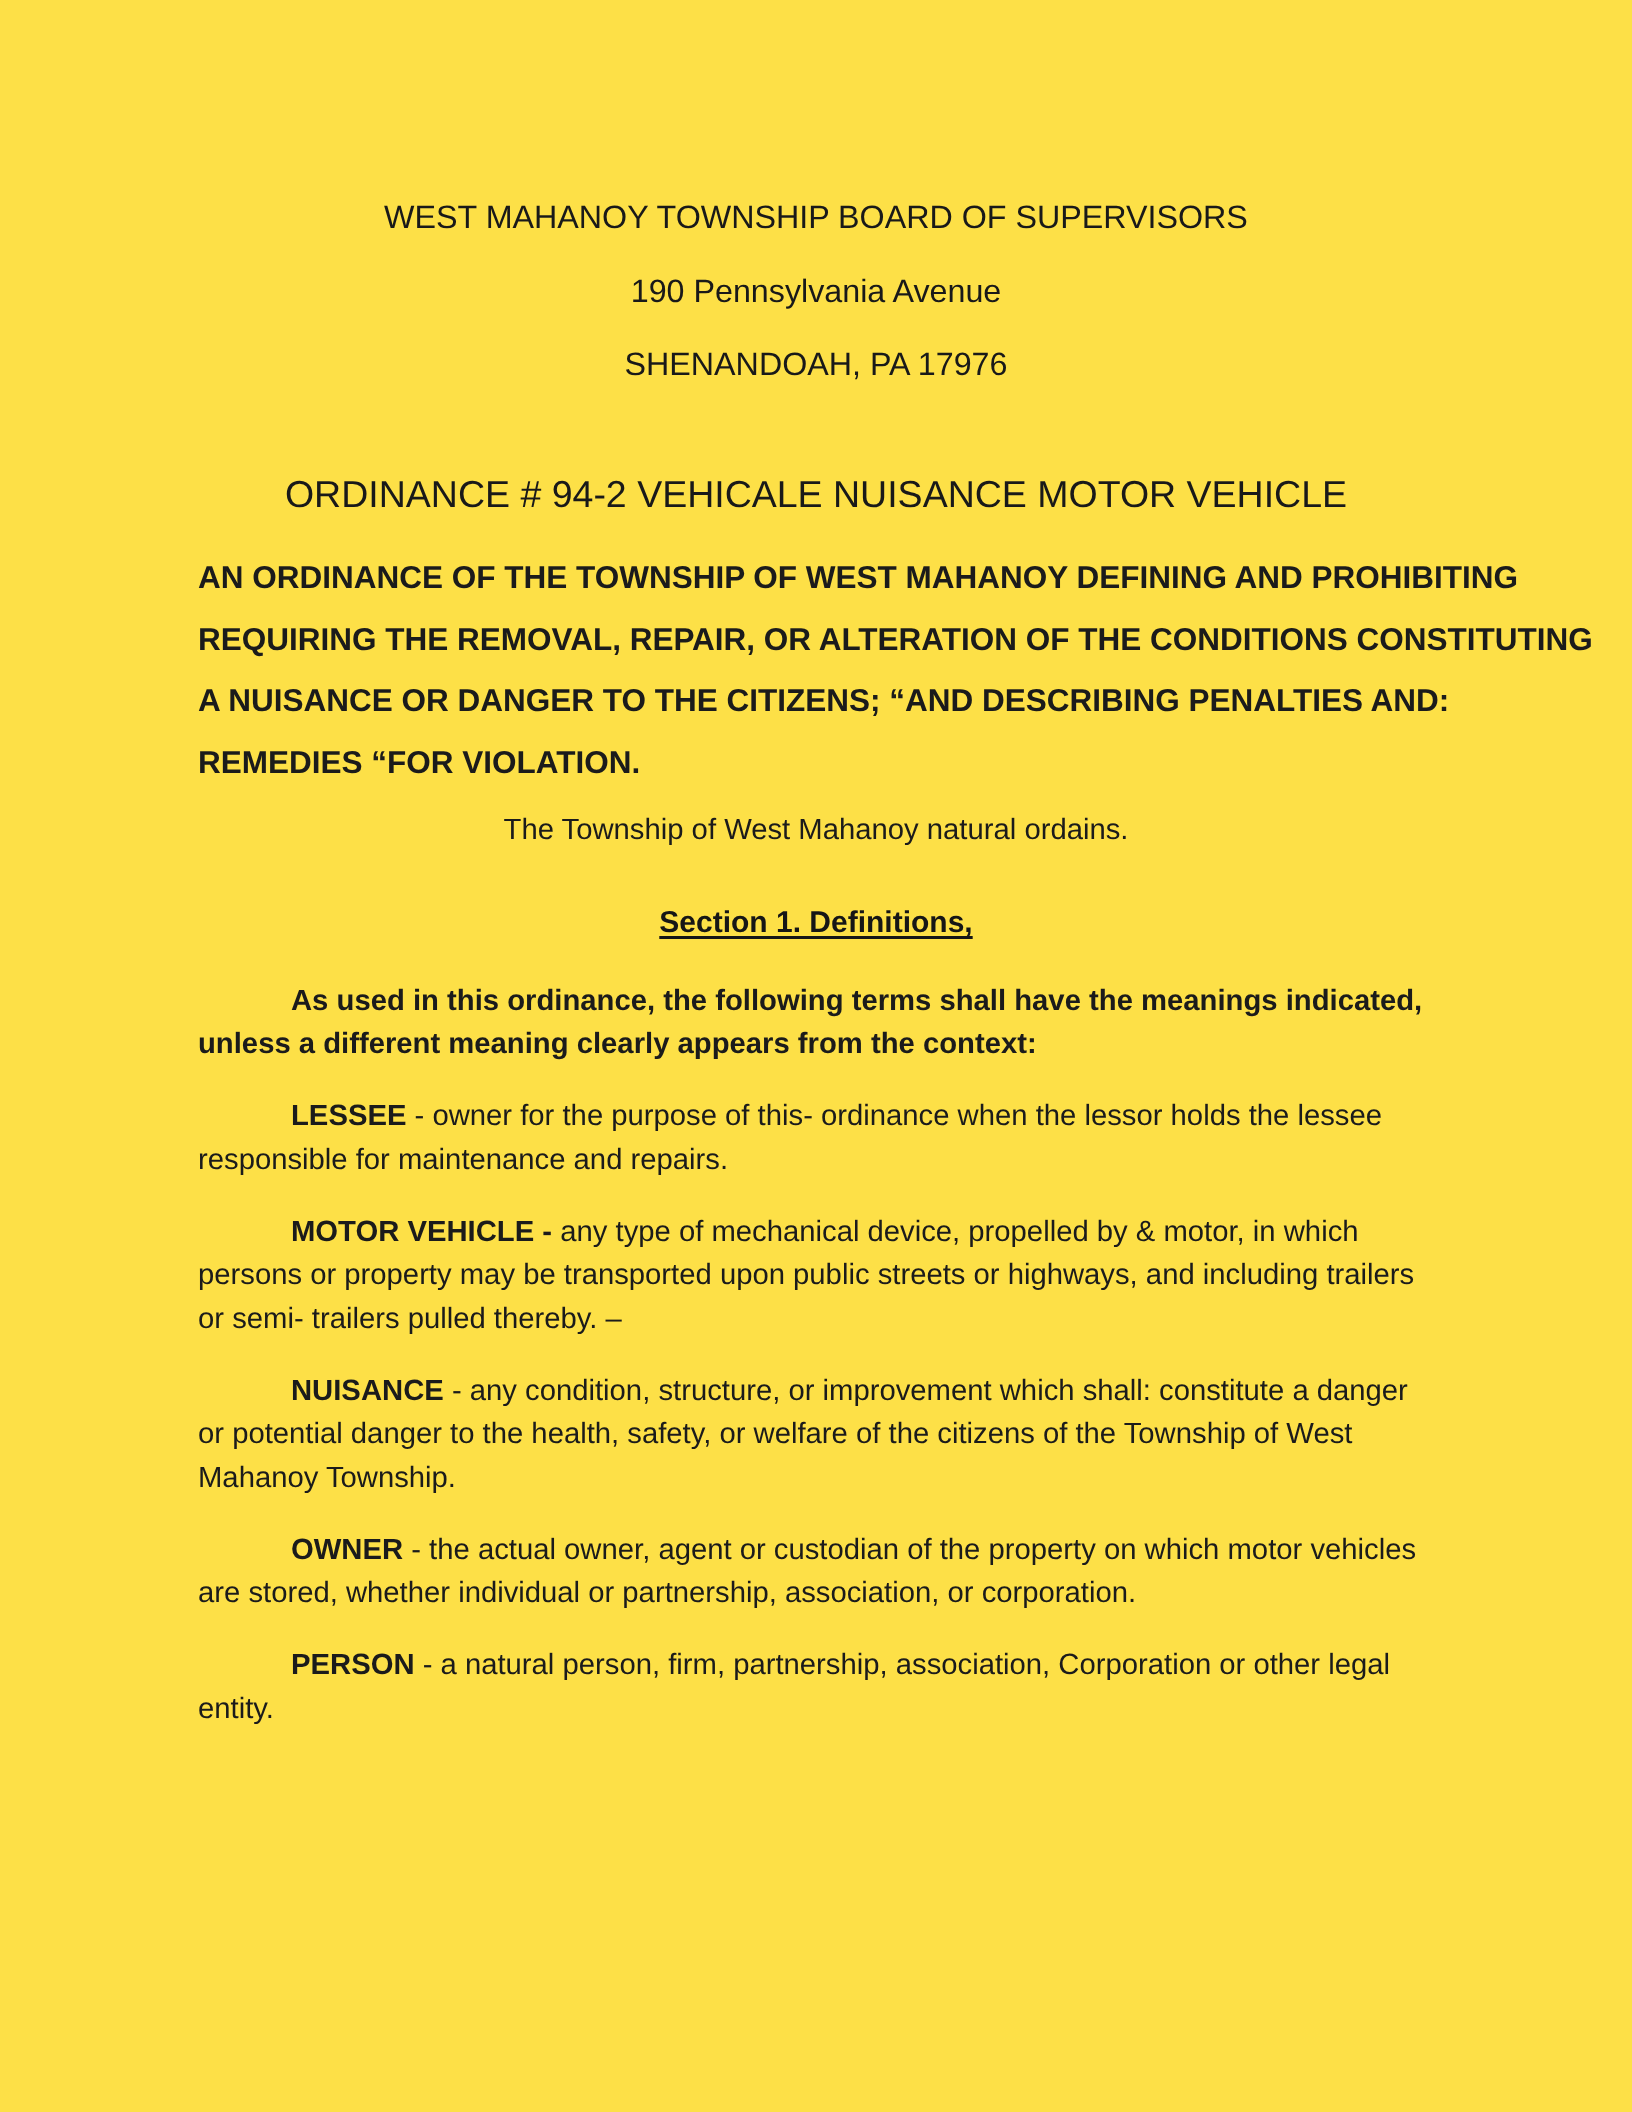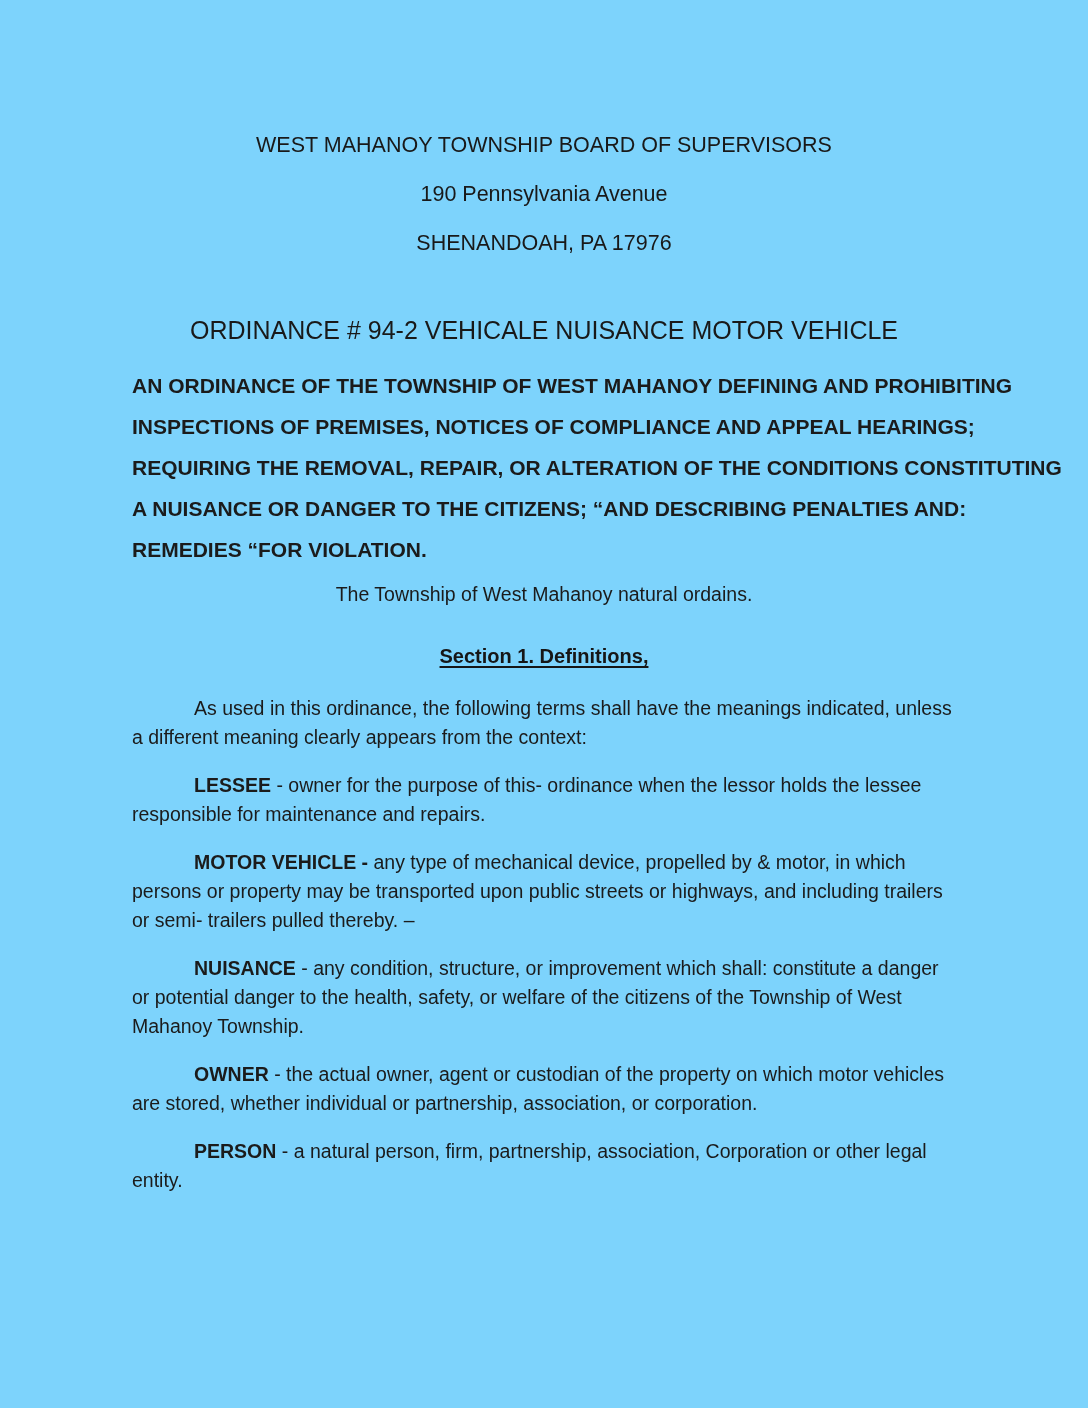--- a/index.html
+++ b/index.html
@@ -2,21 +2,21 @@
 <html><head>
 <meta charset="utf-8">
 <style>
   html, body { margin: 0; padding: 0; background: #ffffff; }
   .page {
     position: relative;
     width: 1088px;
     height: 1408px;
     box-sizing: border-box;
     padding: 133px 132px 40px 132px;
-    background: #7dd3fc;
+    background: #fde047;
     color: #1b1b1b;
     font-family: "Liberation Sans", sans-serif;
     overflow: hidden;
   }
   .doc-header { text-align: center; }
   .hline {
     font-size: 21.5px;
     line-height: 25px;
     margin: 0 0 24px 0;
     color: #191919;
@@ -51,39 +51,38 @@
     color: #161616;
     text-align: center;
   }
   p.body {
     font-size: 19.5px;
     line-height: 29px;
     margin: 0 0 19px 0;
     text-indent: 62px;
     color: #1b1b1b;
   }
-  p.body.first { margin-top: 26px; }
+  p.body.first { margin-top: 26px; font-weight: bold; }
   .term { font-weight: bold; }
 </style>
 </head>
 <body>
 
 <div class="page">
 
   <div class="doc-header">
     <div class="hline">WEST MAHANOY TOWNSHIP BOARD OF SUPERVISORS</div>
     <div class="hline">190 Pennsylvania Avenue</div>
     <div class="hline">SHENANDOAH, PA 17976</div>
   </div>
 
   <div class="ord-title">ORDINANCE # 94-2 VEHICALE NUISANCE MOTOR VEHICLE</div>
 
   <div class="preamble">
     <div class="pre-line">AN ORDINANCE OF THE TOWNSHIP OF WEST MAHANOY DEFINING AND PROHIBITING</div>
-    <div class="pre-line">INSPECTIONS OF PREMISES, NOTICES OF COMPLIANCE AND APPEAL HEARINGS;</div>
     <div class="pre-line">REQUIRING THE REMOVAL, REPAIR, OR ALTERATION OF THE CONDITIONS CONSTITUTING</div>
     <div class="pre-line">A NUISANCE OR DANGER TO THE CITIZENS; “AND DESCRIBING PENALTIES AND:</div>
     <div class="pre-line">REMEDIES “FOR VIOLATION.</div>
   </div>
 
   <div class="ordains">The Township of West Mahanoy natural ordains.</div>
 
   <div class="sec-heading">Section 1. Definitions,</div>
 
   <p class="body first">As used in this ordinance, the following terms shall have the meanings indicated, unless a different meaning clearly appears from the context:</p>

